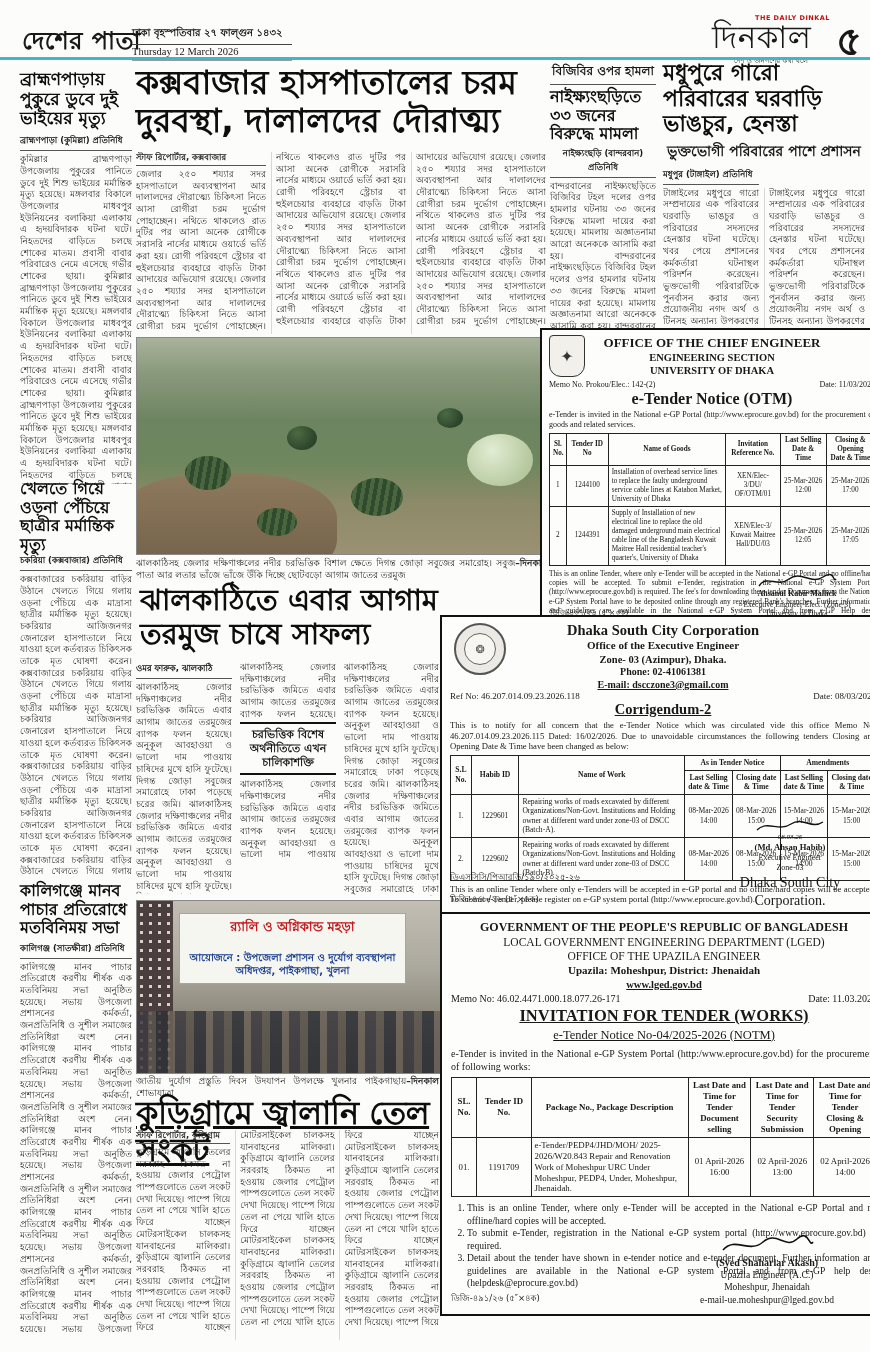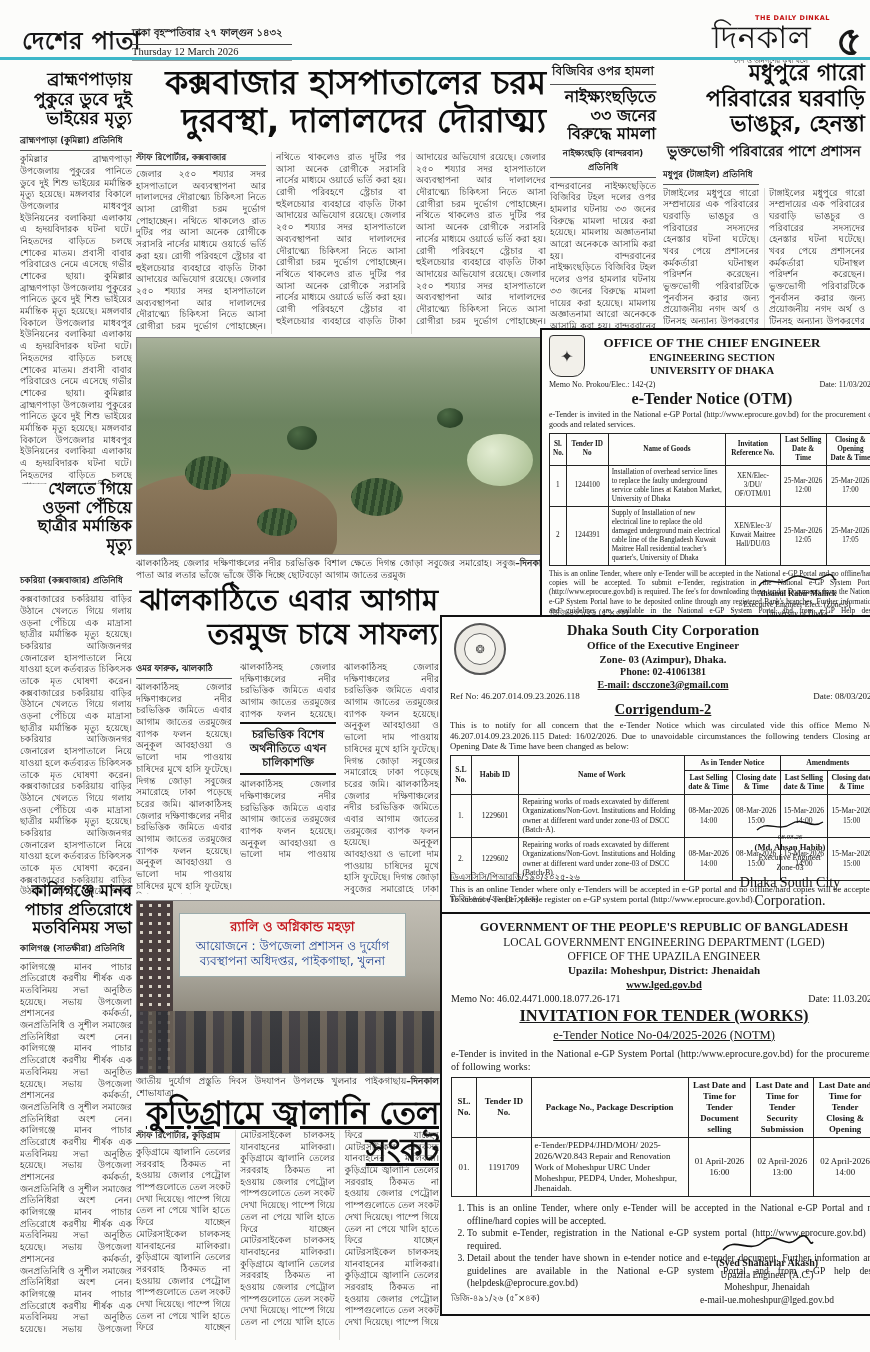--- a/index.html
+++ b/index.html
@@ -11,42 +11,42 @@
   .section-title{font-size:24px;font-weight:800;letter-spacing:.5px;}
   .dateblock{width:160px;}
   .date-bn{font-size:10px;font-weight:700;border-bottom:1px solid #444;padding-bottom:2px;}
   .date-en{font-size:10.5px;font-family:"Liberation Serif",serif;border-bottom:2px solid #9a9a9a;padding:1px 0 2px;}
   .logo-top{font-size:6.5px;font-weight:700;color:#c41212;text-align:right;letter-spacing:.5px;}
   .logo-main{font-size:31px;font-weight:400;line-height:1;letter-spacing:.5px;}
   .logo-tag{font-size:7px;text-align:center;margin-top:2px;color:#222;}
   .page-no{font-size:40px;font-weight:900;}
   .teal-rule{left:0;top:57px;width:870px;height:3px;background:#3eb7c9;}
   
-  .hl{font-weight:800;text-align:right;line-height:1.16;color:#0d0d0d;}
+  .hl{font-weight:800;text-align:left;line-height:1.16;color:#0d0d0d;}
   .byline{font-size:8.5px;font-weight:700;border-bottom:1px solid #555;padding-bottom:2px;margin-bottom:3px;}
   .body-txt{font-size:9px;line-height:1.3;text-align:justify;color:#2a2a2a;overflow:hidden;}
   .cols3{column-count:3;column-gap:10px;column-rule:1px solid #d8d8d4;}
   .cols2{column-count:2;column-gap:10px;column-rule:1px solid #d8d8d4;}
   .kicker{font-size:12px;font-weight:700;text-align:center;border-bottom:1px solid #555;padding-bottom:2px;}
   .subhead{font-size:14px;font-weight:700;text-align:center;}
   .inset-box{border-top:2.5px solid #111;border-bottom:2.5px solid #111;padding:4px 1px;margin:4px 0;
              font-size:11px;font-weight:800;text-align:center;line-height:1.25;}
   .caption{font-size:9px;line-height:1.3;color:#222;text-align:justify;}
   .credit{float:right;font-weight:700;}
   
   .photo{overflow:hidden;border:1px solid #888;}
   .photo1{background:linear-gradient(180deg,#a9b29b 0%,#8a9a7c 16%,#6d8461 38%,#6f875e 58%,#8c8a68 76%,#9b9173 100%);}
   .melon{position:absolute;border-radius:50%;background:radial-gradient(circle at 35% 30%,#4c6a45,#2c4429 70%);}
   .melon.striped{background:repeating-linear-gradient(100deg,#2f4a2c 0 4px,#49663f 4px 8px);}
   .melon.pale{background:radial-gradient(circle at 38% 32%,#e2ecd2,#b4c79d 75%);}
   .soil{position:absolute;background:linear-gradient(180deg,#8e7a5d,#6e5d46);border-radius:40%;}
   .photo2{background:linear-gradient(180deg,#c2beb4 0%,#aaa79c 40%,#8f8a7e 65%,#6b665c 82%,#57524a 100%);}
   .banner{position:absolute;left:14%;top:7%;width:70%;background:#f6f6f0;border:1px solid #9aa;padding:5px 6px 6px;}
   .banner-title{color:#c3161c;font-weight:800;font-size:13px;text-align:center;line-height:1.2;}
-  .banner-sub{color:#1c3f8f;font-size:12px;text-align:center;margin-top:4px;line-height:1.3;}
+  .banner-sub{color:#1c3f8f;font-size:10px;text-align:center;margin-top:16px;line-height:1.3;font-weight:bold;}
   .crowd{position:absolute;left:0;bottom:0;width:100%;height:36%;
          background:repeating-linear-gradient(90deg,#3c3a40 0 11px,#5a544c 11px 19px,#2e3036 19px 31px,#6b6258 31px 38px);
          opacity:.85;}
   .person-l{position:absolute;left:0;top:0;width:12%;height:100%;
             background:radial-gradient(circle,#d8d2c6 1.5px,#4a3f3e 2px) 0 0/9px 9px,#4a3f3e;}
   
   .notice{border:2px solid #111;background:#fdfdfb;font-family:"Liberation Serif","DejaVu Serif",serif;}
   .n-head{text-align:center;line-height:1.25;}
   .n-org{font-weight:700;}
   .n-title{font-weight:700;text-align:center;}
@@ -87,21 +87,21 @@
   <div class="abs teal-rule"></div>
 
   <div class="abs" style="left:20px;top:70px;width:112px;">
     <div class="hl bn" style="font-size:17px;">ব্রাহ্মণপাড়ায় পুকুরে ডুবে দুই ভাইয়ের মৃত্যু</div>
     <div class="byline bn" style="margin-top:5px;">ব্রাহ্মণপাড়া (কুমিল্লা) প্রতিনিধি</div>
     <div class="body-txt bn" style="height:330px;">কুমিল্লার ব্রাহ্মণপাড়া উপজেলায় পুকুরের পানিতে ডুবে দুই শিশু ভাইয়ের মর্মান্তিক মৃত্যু হয়েছে। মঙ্গলবার বিকালে উপজেলার মাধবপুর ইউনিয়নের বলাকিয়া এলাকায় এ হৃদয়বিদারক ঘটনা ঘটে। নিহতদের বাড়িতে চলছে শোকের মাতম। প্রবাসী বাবার পরিবারেও নেমে এসেছে গভীর শোকের ছায়া। কুমিল্লার ব্রাহ্মণপাড়া উপজেলায় পুকুরের পানিতে ডুবে দুই শিশু ভাইয়ের মর্মান্তিক মৃত্যু হয়েছে। মঙ্গলবার বিকালে উপজেলার মাধবপুর ইউনিয়নের বলাকিয়া এলাকায় এ হৃদয়বিদারক ঘটনা ঘটে। নিহতদের বাড়িতে চলছে শোকের মাতম। প্রবাসী বাবার পরিবারেও নেমে এসেছে গভীর শোকের ছায়া। কুমিল্লার ব্রাহ্মণপাড়া উপজেলায় পুকুরের পানিতে ডুবে দুই শিশু ভাইয়ের মর্মান্তিক মৃত্যু হয়েছে। মঙ্গলবার বিকালে উপজেলার মাধবপুর ইউনিয়নের বলাকিয়া এলাকায় এ হৃদয়বিদারক ঘটনা ঘটে। নিহতদের বাড়িতে চলছে শোকের মাতম। প্রবাসী বাবার পরিবারেও নেমে এসেছে গভীর শোকের ছায়া।</div>
   </div>
 
   <div class="abs" style="left:20px;top:480px;width:112px;">
     <div class="hl bn" style="font-size:16px;">খেলতে গিয়ে ওড়না পেঁচিয়ে ছাত্রীর মর্মান্তিক মৃত্যু</div>
-    <div class="byline bn" style="margin-top:20px;">চকরিয়া (কক্সবাজার) প্রতিনিধি</div>
+    <div class="byline bn" style="margin-top:0;">চকরিয়া (কক্সবাজার) প্রতিনিধি</div>
     <div class="body-txt bn" style="height:300px;">কক্সবাজারের চকরিয়ায় বাড়ির উঠানে খেলতে গিয়ে গলায় ওড়না পেঁচিয়ে এক মাদ্রাসা ছাত্রীর মর্মান্তিক মৃত্যু হয়েছে। চকরিয়ার আজিজনগর জেনারেল হাসপাতালে নিয়ে যাওয়া হলে কর্তব্যরত চিকিৎসক তাকে মৃত ঘোষণা করেন। কক্সবাজারের চকরিয়ায় বাড়ির উঠানে খেলতে গিয়ে গলায় ওড়না পেঁচিয়ে এক মাদ্রাসা ছাত্রীর মর্মান্তিক মৃত্যু হয়েছে। চকরিয়ার আজিজনগর জেনারেল হাসপাতালে নিয়ে যাওয়া হলে কর্তব্যরত চিকিৎসক তাকে মৃত ঘোষণা করেন। কক্সবাজারের চকরিয়ায় বাড়ির উঠানে খেলতে গিয়ে গলায় ওড়না পেঁচিয়ে এক মাদ্রাসা ছাত্রীর মর্মান্তিক মৃত্যু হয়েছে। চকরিয়ার আজিজনগর জেনারেল হাসপাতালে নিয়ে যাওয়া হলে কর্তব্যরত চিকিৎসক তাকে মৃত ঘোষণা করেন। কক্সবাজারের চকরিয়ায় বাড়ির উঠানে খেলতে গিয়ে গলায় ওড়না পেঁচিয়ে এক মাদ্রাসা ছাত্রীর মর্মান্তিক মৃত্যু হয়েছে। চকরিয়ার আজিজনগর জেনারেল হাসপাতালে নিয়ে যাওয়া হলে কর্তব্যরত চিকিৎসক তাকে মৃত ঘোষণা করেন। কক্সবাজারের চকরিয়ায় বাড়ির উঠানে খেলতে গিয়ে গলায় ওড়না পেঁচিয়ে এক মাদ্রাসা ছাত্রীর মর্মান্তিক মৃত্যু হয়েছে। চকরিয়ার আজিজনগর জেনারেল হাসপাতালে নিয়ে যাওয়া হলে কর্তব্যরত চিকিৎসক তাকে মৃত ঘোষণা করেন।</div>
   </div>
 
   <div class="abs" style="left:20px;top:882px;width:112px;">
     <div class="hl bn" style="font-size:16px;">কালিগঞ্জে মানব পাচার প্রতিরোধে মতবিনিময় সভা</div>
     <div class="byline bn" style="margin-top:4px;">কালিগঞ্জ (সাতক্ষীরা) প্রতিনিধি</div>
     <div class="body-txt bn" style="height:370px;">কালিগঞ্জে মানব পাচার প্রতিরোধে করণীয় শীর্ষক এক মতবিনিময় সভা অনুষ্ঠিত হয়েছে। সভায় উপজেলা প্রশাসনের কর্মকর্তা, জনপ্রতিনিধি ও সুশীল সমাজের প্রতিনিধিরা অংশ নেন। কালিগঞ্জে মানব পাচার প্রতিরোধে করণীয় শীর্ষক এক মতবিনিময় সভা অনুষ্ঠিত হয়েছে। সভায় উপজেলা প্রশাসনের কর্মকর্তা, জনপ্রতিনিধি ও সুশীল সমাজের প্রতিনিধিরা অংশ নেন। কালিগঞ্জে মানব পাচার প্রতিরোধে করণীয় শীর্ষক এক মতবিনিময় সভা অনুষ্ঠিত হয়েছে। সভায় উপজেলা প্রশাসনের কর্মকর্তা, জনপ্রতিনিধি ও সুশীল সমাজের প্রতিনিধিরা অংশ নেন। কালিগঞ্জে মানব পাচার প্রতিরোধে করণীয় শীর্ষক এক মতবিনিময় সভা অনুষ্ঠিত হয়েছে। সভায় উপজেলা প্রশাসনের কর্মকর্তা, জনপ্রতিনিধি ও সুশীল সমাজের প্রতিনিধিরা অংশ নেন। কালিগঞ্জে মানব পাচার প্রতিরোধে করণীয় শীর্ষক এক মতবিনিময় সভা অনুষ্ঠিত হয়েছে। সভায় উপজেলা প্রশাসনের কর্মকর্তা, জনপ্রতিনিধি ও সুশীল সমাজের প্রতিনিধিরা অংশ নেন। কালিগঞ্জে মানব পাচার প্রতিরোধে করণীয় শীর্ষক এক মতবিনিময় সভা অনুষ্ঠিত হয়েছে। সভায় উপজেলা প্রশাসনের কর্মকর্তা, জনপ্রতিনিধি ও সুশীল সমাজের প্রতিনিধিরা অংশ নেন। কালিগঞ্জে মানব পাচার প্রতিরোধে করণীয় শীর্ষক এক মতবিনিময় সভা অনুষ্ঠিত হয়েছে। সভায় উপজেলা প্রশাসনের কর্মকর্তা, জনপ্রতিনিধি ও সুশীল সমাজের প্রতিনিধিরা অংশ নেন।</div>
   </div>
 
   <div class="abs hl bn" style="left:136px;top:64px;width:410px;font-size:33px;">কক্সবাজার হাসপাতালের চরম দুরবস্থা, দালালদের দৌরাত্ম্য</div>

